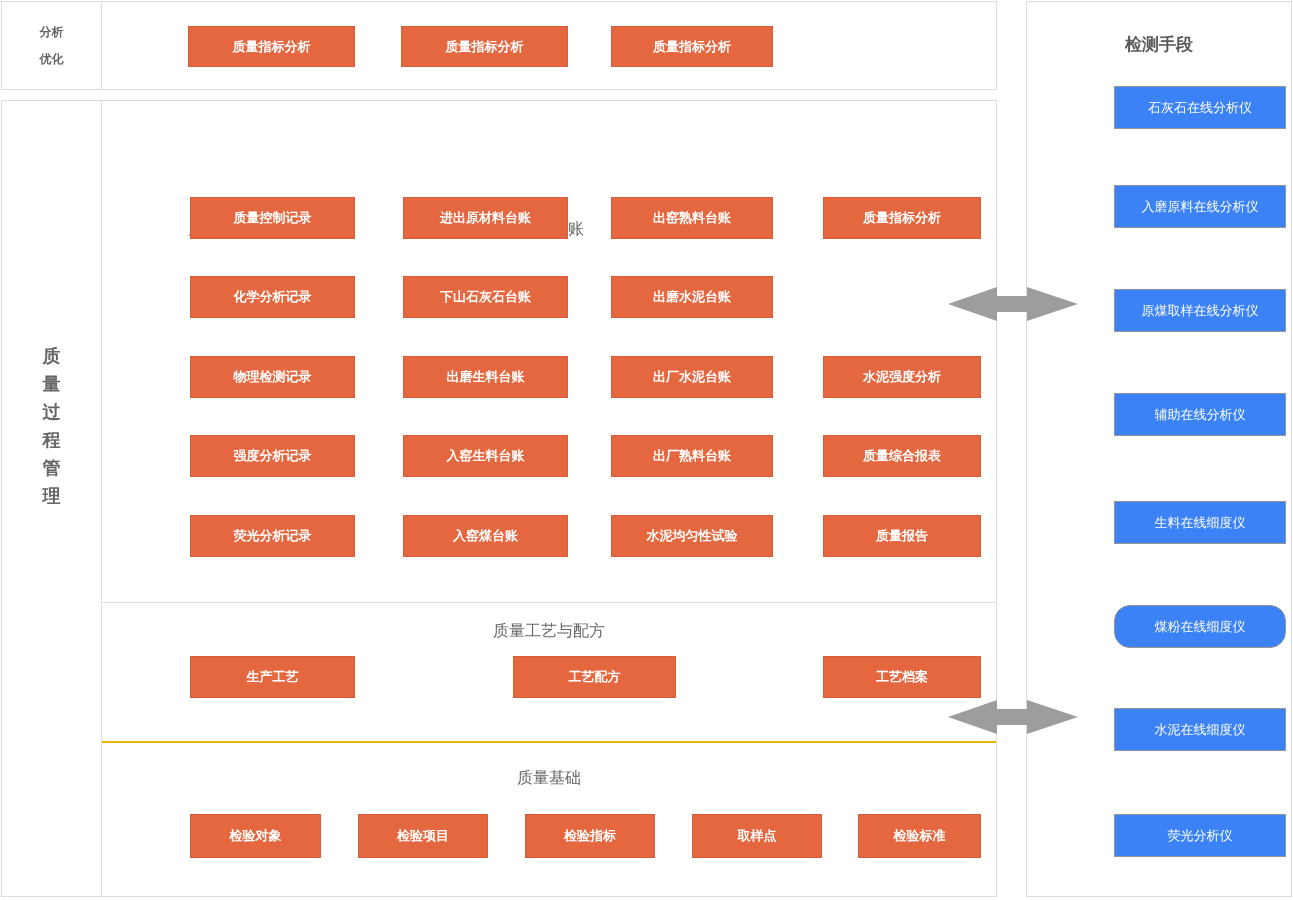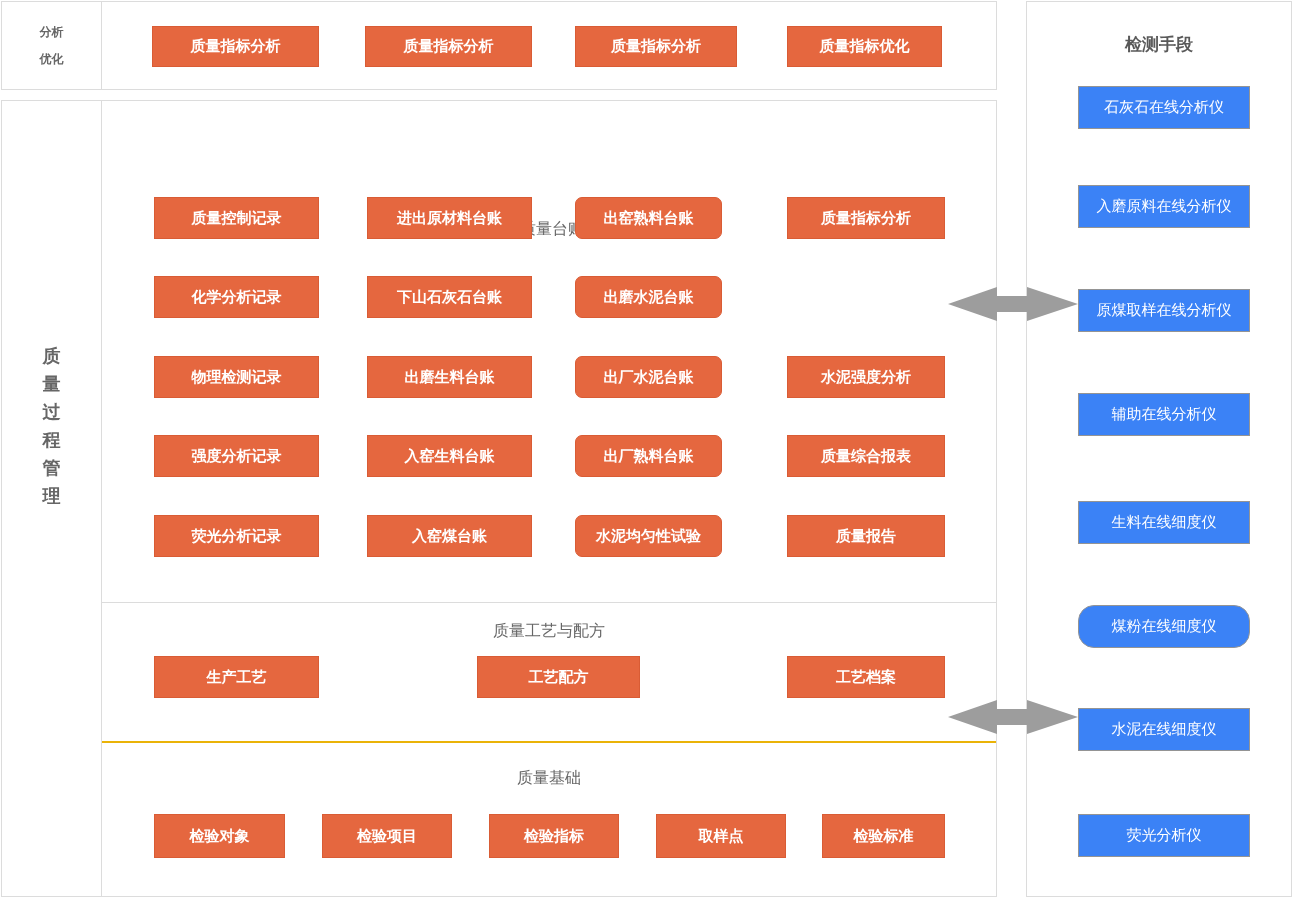--- a/index.html
+++ b/index.html
@@ -18,21 +18,21 @@
   .box-title { color:#666; font-weight:bold; }
 
   #ao-label { position:absolute; left:0; top:0; width:100%; height:100%;
               display:flex; flex-direction:column; align-items:center; justify-content:center;
               font-size:12px; line-height:27px; }
   #pm-label { position:absolute; left:0; top:244px; width:100%;
               display:flex; flex-direction:column; align-items:center; gap:6px;
               font-size:18px; line-height:22px; }
 
   .btn { position:absolute; display:flex; align-items:center; justify-content:center;
-         color:#fff; font-size:15px; font-weight:bold; text-align:center; }
+         color:#fff; font-size:13px; font-weight:bold; text-align:center;margin-left:36px; }
   .btn-orange { background:#e5673f; border:1px solid #d95c35; }
   .btn-gray   { background:#3b82f6; border:1px solid #949494; }
 
   .sec-header { position:absolute; color:#666; font-size:16px; text-align:center; line-height:20px; }
 
   
   .tb { top:24px; height:41px; }
   #tb0 { left:50px;  width:167px; }
   #tb1 { left:263px; width:167px; }
   #tb2 { left:473px; width:162px; }
@@ -44,21 +44,21 @@
   #sec-craft   { height:140px; border-bottom:2px solid #eab308; }
   #sec-basics  { height:154px; }
 
   #hdr-records-1 { left:52px;  width:165px; top:118px; }
   #hdr-records-2 { left:265px; width:370px; top:118px; }
   #hdr-records-3 { left:685px; width:158px; top:118px; }
 
   .gb { height:42px; }
   .col1 { left:52px;  width:165px; }
   .col2 { left:265px; width:165px; }
-  .col3 { left:473px; width:147px;border-radius:7px; }
+  .col3 { left:473px; width:162px; }
   .col4 { left:685px; width:158px; }
   .row1 { top:96px; }  .row2 { top:175px; } .row3 { top:255px; }
   .row4 { top:334px; } .row5 { top:414px; }
 
   #hdr-craft { left:0; width:100%; top:18px; }
   .cb { top:53px; height:42px; }
   #cb0 { left:52px;  width:165px; }
   #cb1 { left:375px; width:163px; }
   #cb2 { left:685px; width:158px; }
 
@@ -89,21 +89,20 @@
     <div class="label-col">
       <div id="ao-label" class="box-title">
         <span>分析</span>
         <span>优化</span>
       </div>
     </div>
     <div class="content-col">
       <div class="btn btn-orange tb" id="tb0">质量指标分析</div>
       <div class="btn btn-orange tb" id="tb1">质量指标分析</div>
       <div class="btn btn-orange tb" id="tb2">质量指标分析</div>
-      <div class="btn btn-orange tb" id="tb3">质量指标优化</div>
     </div>
   </div>
 
   <div class="panel" id="main-panel">
     <div class="label-col">
       <div id="pm-label" class="box-title">
         <span>质</span>
         <span>量</span>
         <span>过</span>
         <span>程</span>

